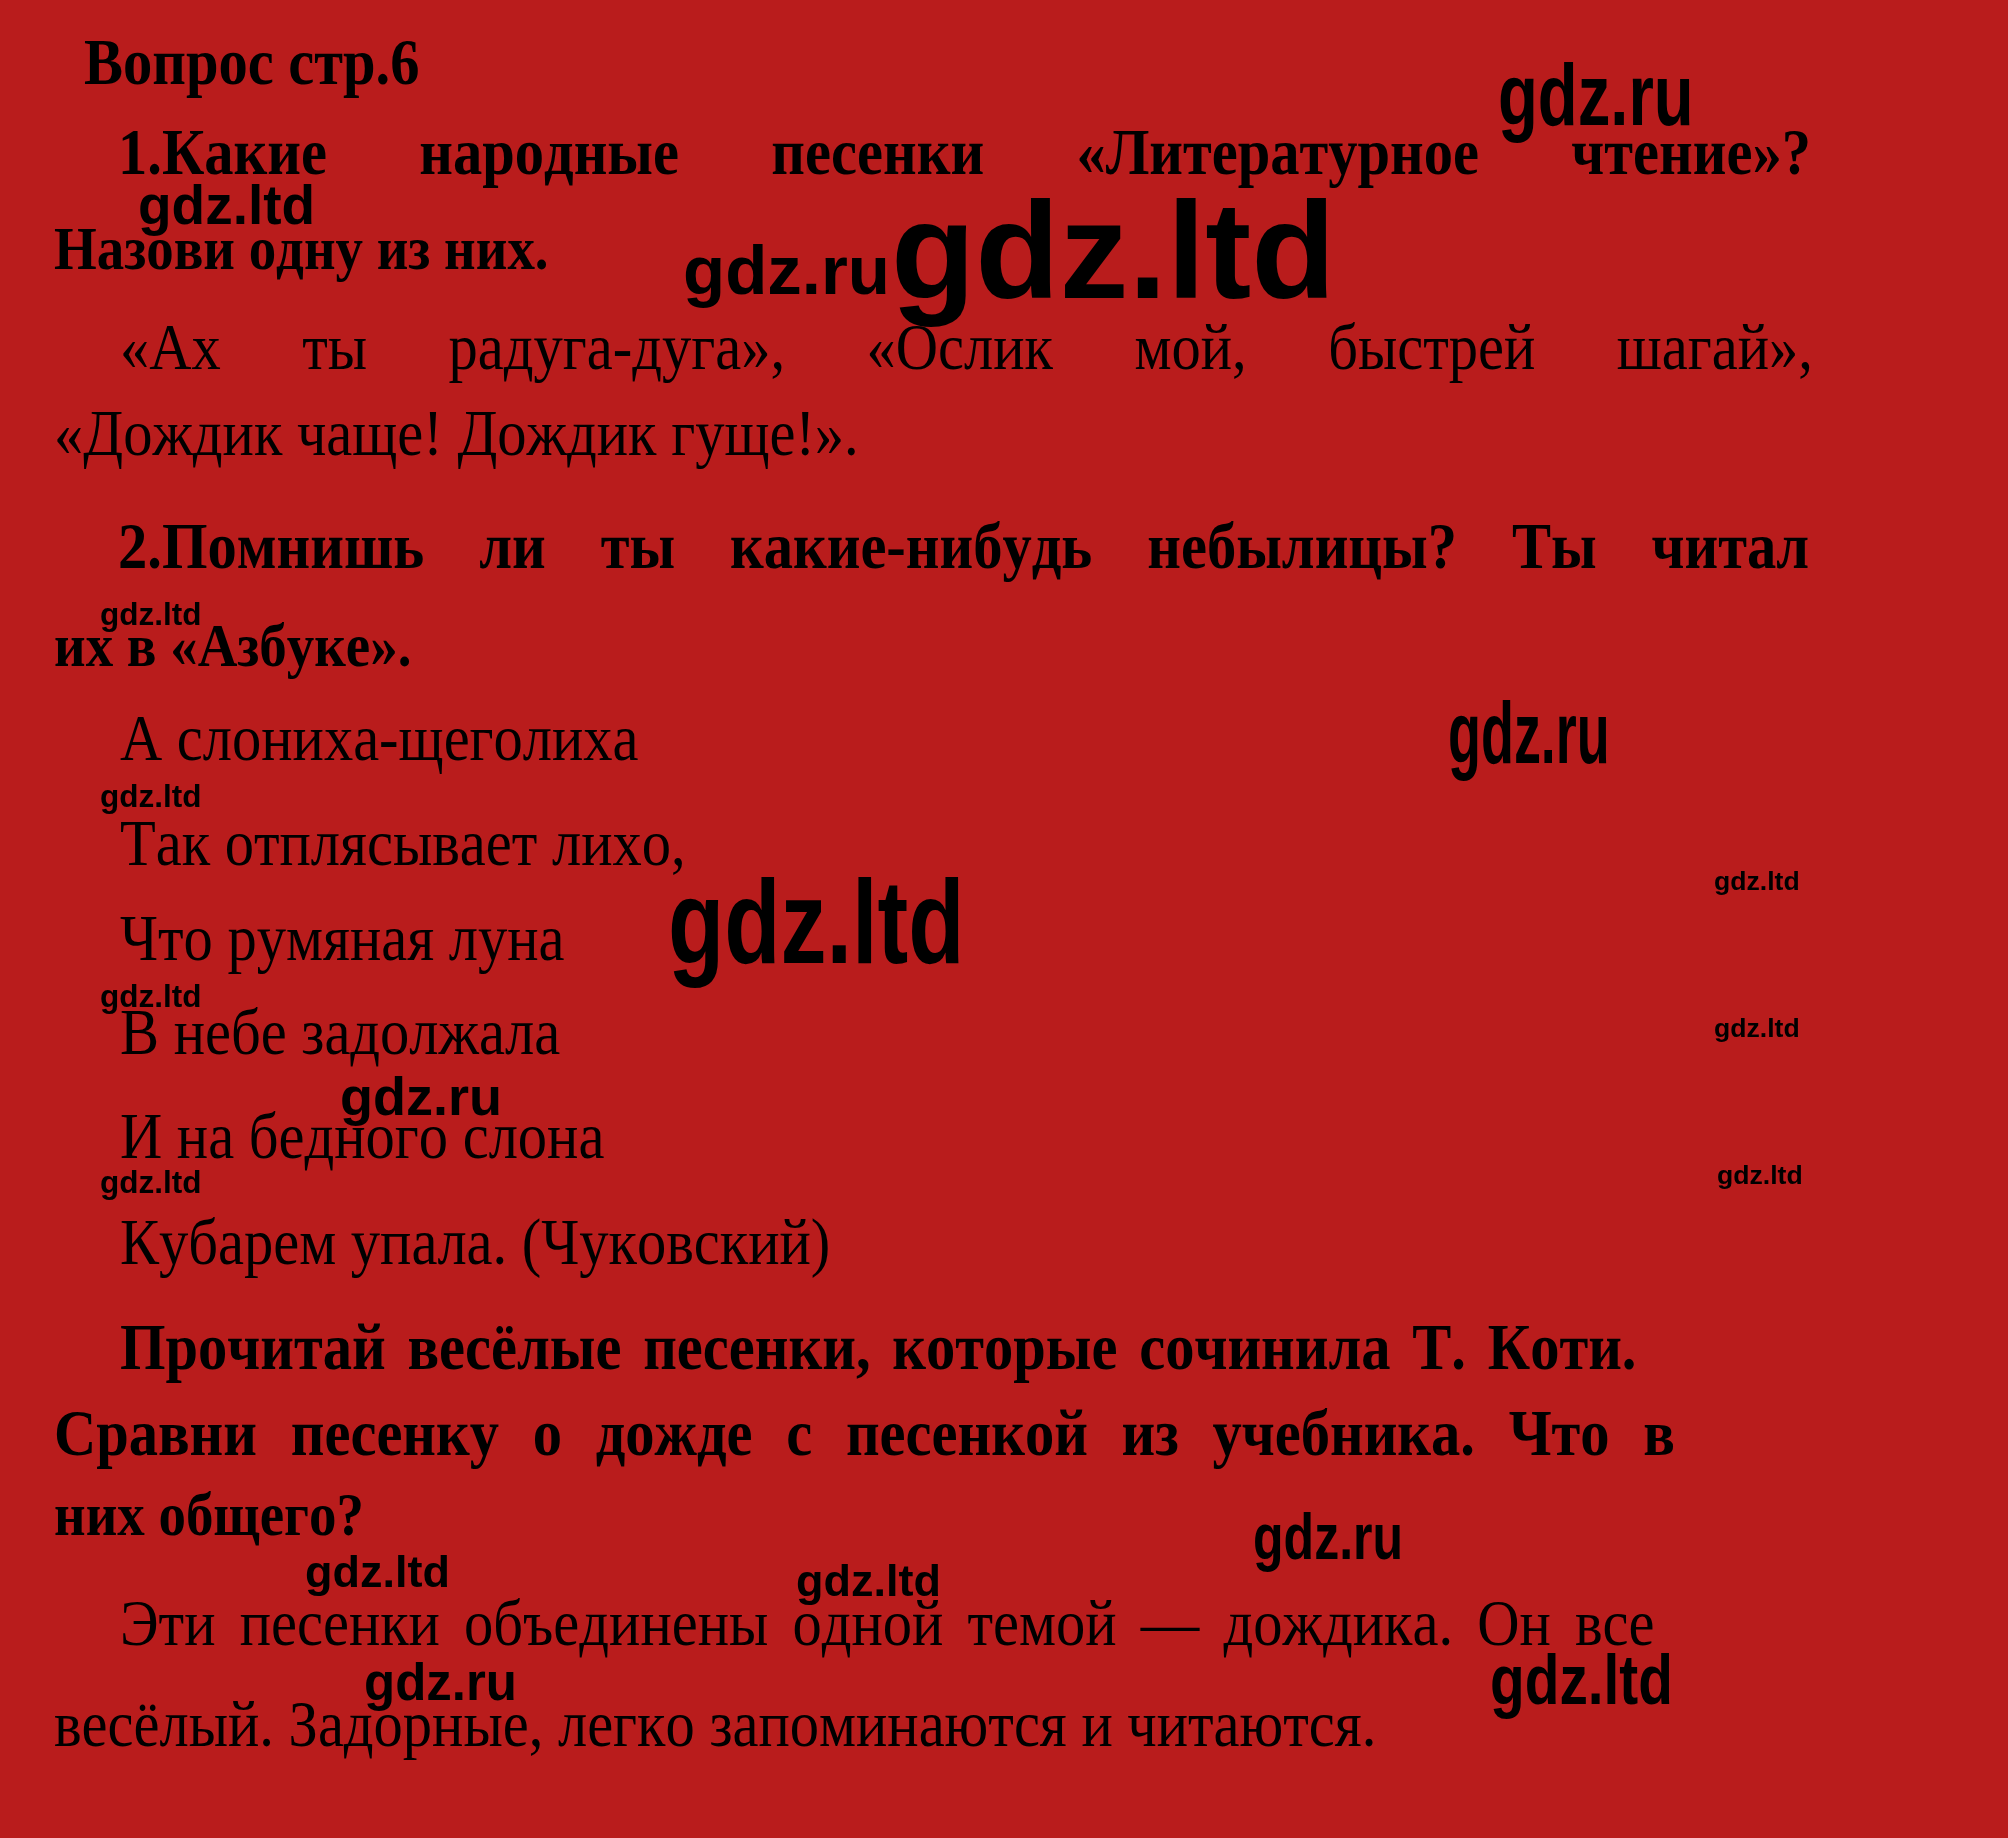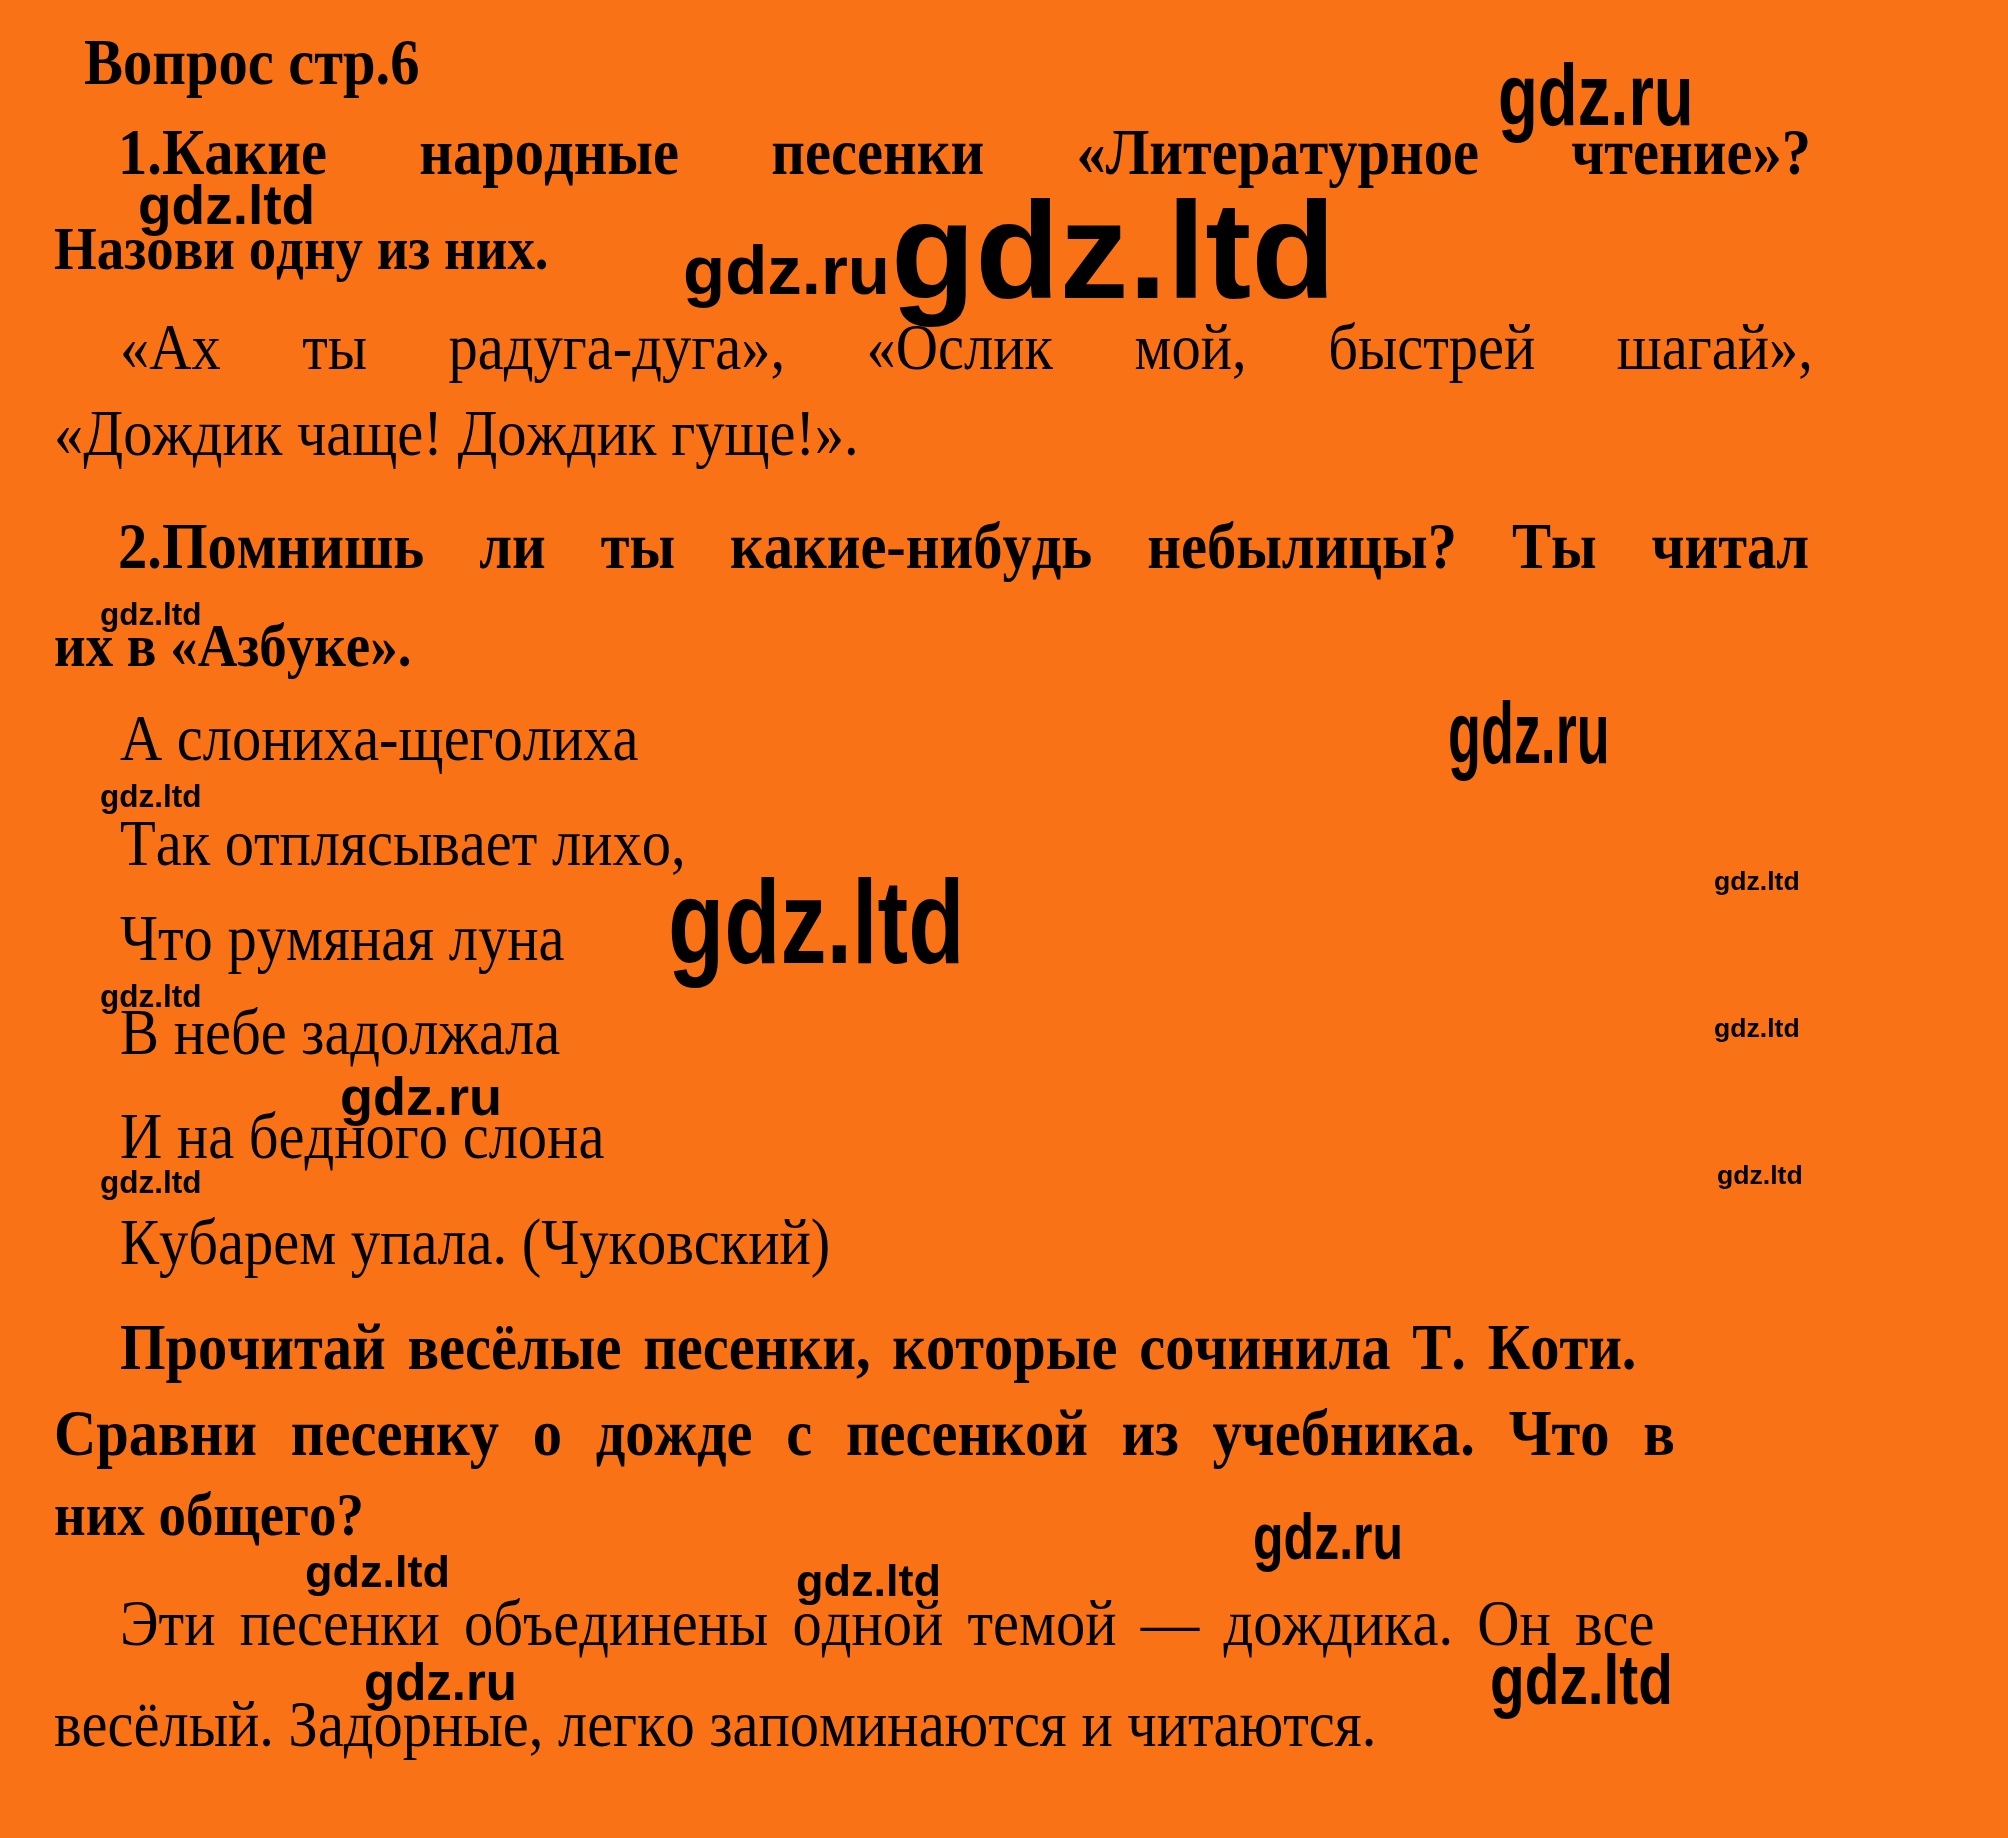--- a/index.html
+++ b/index.html
@@ -1,20 +1,20 @@
 <!DOCTYPE html>
 <html><head>
 <meta charset="utf-8">
 <style>
   html, body { margin: 0; padding: 0; background: #888; }
   #page {
     position: relative;
     width: 2009px;
     height: 1838px;
-    background: #f97316;
+    background: #b91c1c;
     overflow: hidden;
     font-kerning: none;
   }
   .line {
     position: absolute;
     font-family: "Liberation Serif", serif;
     color: #000;
     line-height: 1;
     transform: scaleX(0.9);
     transform-origin: 0 0;

